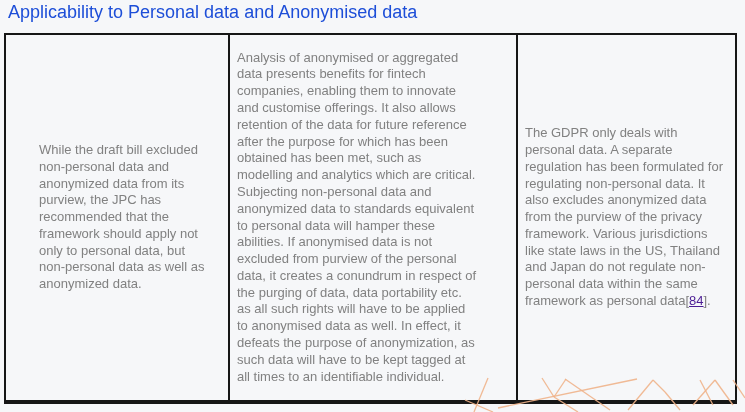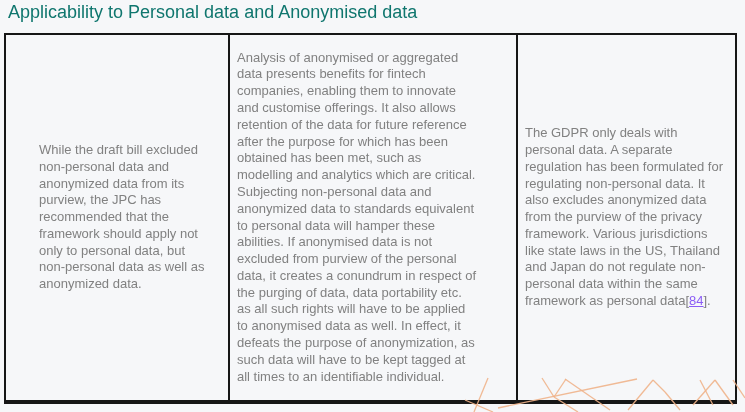--- a/index.html
+++ b/index.html
@@ -4,21 +4,21 @@
 <style>
   html,body{margin:0;padding:0;}
   body{
     width:745px;height:412px;position:relative;overflow:hidden;
     background:#f6f7f9;
     font-family:"Liberation Sans", sans-serif;
   }
   .page-title{
     position:absolute;left:8px;top:1px;margin:0;
     font-size:18px;font-weight:400;line-height:22px;
-    color:#0f766e;white-space:nowrap;
+    color:#1d4ed8;white-space:nowrap;
   }
   .comparison-table{
     position:absolute;left:4px;top:33px;
     width:733px;height:371px;box-sizing:border-box;
     display:flex;
     border:2px solid #161616;border-bottom-width:4px;
     background:#f6f7f9;
   }
   .cell{
     box-sizing:border-box;height:100%;
@@ -31,21 +31,21 @@
     color:#818181;
     text-align:left;
   }
   .c1{width:198px;border-right:2px solid #161616;margin-left:26px;}
   .c1 p{width:172px;}
   .c2{width:288px;border-right:2px solid #161616;}
   .c2 p{width:241px;}
   .c3{flex:1;}
   .c3 p{width:202px;}
   .footnote-ref{
-    color:#8b5cf6;text-decoration:underline;cursor:pointer;
+    color:#4c1d95;text-decoration:underline;cursor:pointer;
   }
   .decor{
     position:absolute;left:455px;top:358px;width:290px;height:54px;
     pointer-events:none;z-index:5;
   }
   .decor line{stroke-width:1.3;fill:none;opacity:0.9;}
 </style>
 </head>
 <body>
 

